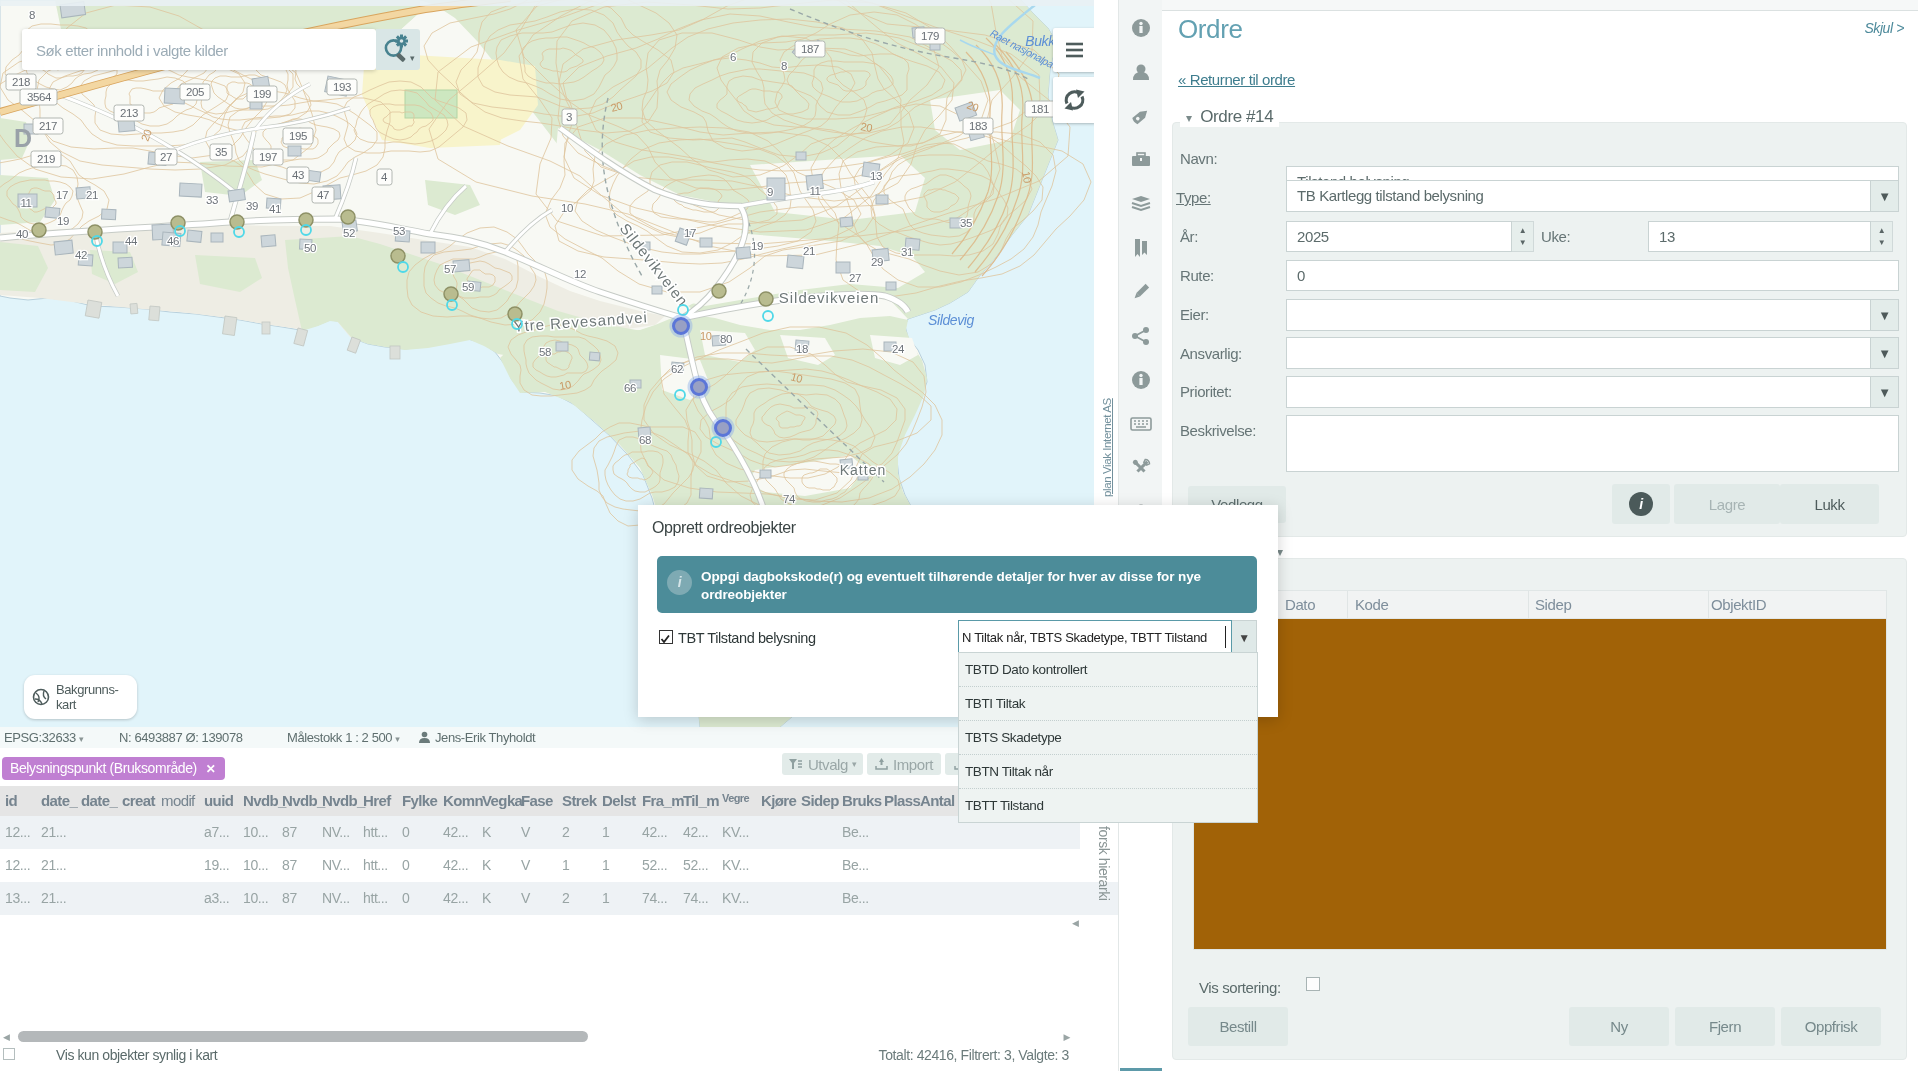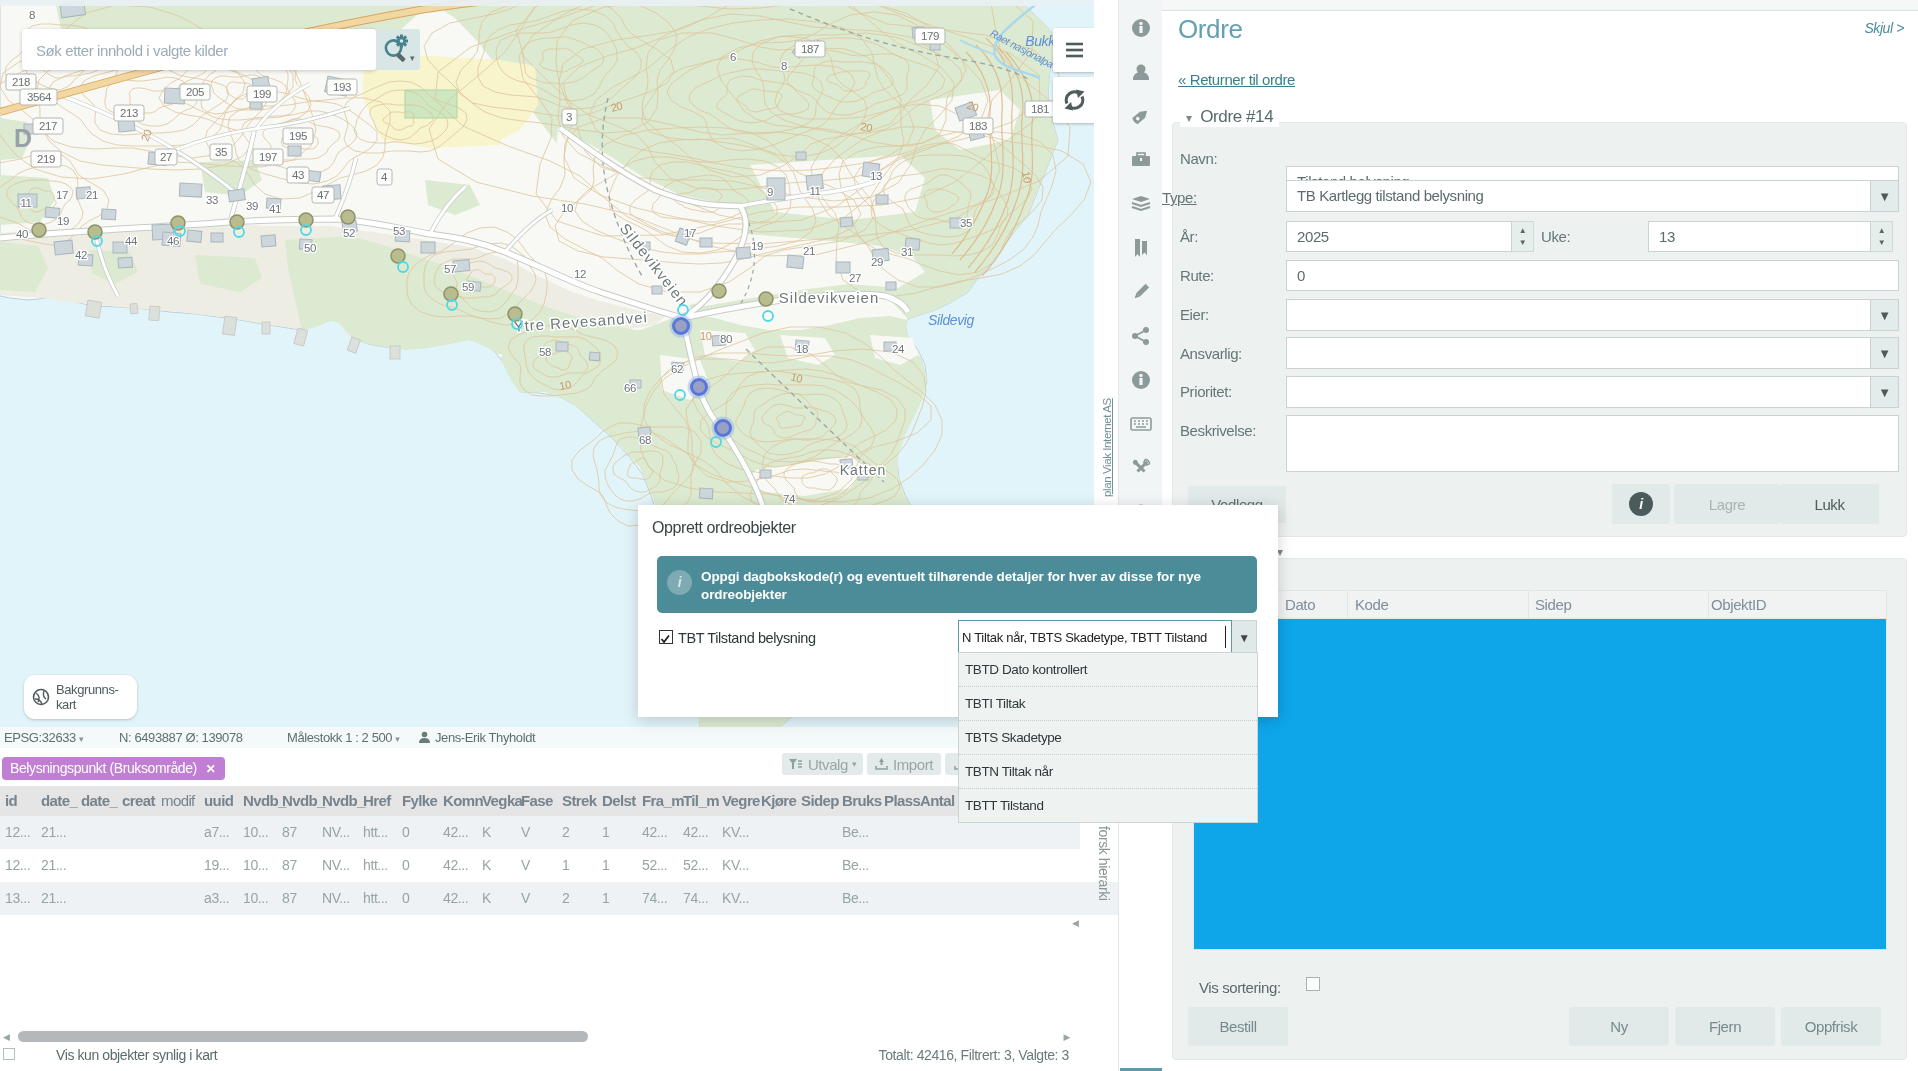--- a/index.html
+++ b/index.html
@@ -517,21 +517,21 @@
       <span style="position:absolute;left:322px;top:6px;font-weight:bold;color:#76848f;font-size:15px;letter-spacing:-0.6px;">Nvdb_</span>
       <span style="position:absolute;left:363px;top:6px;font-weight:bold;color:#76848f;font-size:15px;letter-spacing:-0.6px;">Href</span>
       <span style="position:absolute;left:402px;top:6px;font-weight:bold;color:#76848f;font-size:15px;letter-spacing:-0.6px;">Fylke</span>
       <span style="position:absolute;left:443px;top:6px;font-weight:bold;color:#76848f;font-size:15px;letter-spacing:-0.6px;">Komn</span>
       <span style="position:absolute;left:482px;top:6px;font-weight:bold;color:#76848f;font-size:15px;letter-spacing:-0.6px;">Vegka</span>
       <span style="position:absolute;left:521px;top:6px;font-weight:bold;color:#76848f;font-size:15px;letter-spacing:-0.6px;">Fase</span>
       <span style="position:absolute;left:562px;top:6px;font-weight:bold;color:#76848f;font-size:15px;letter-spacing:-0.6px;">Strek</span>
       <span style="position:absolute;left:602px;top:6px;font-weight:bold;color:#76848f;font-size:15px;letter-spacing:-0.6px;">Delst</span>
       <span style="position:absolute;left:642px;top:6px;font-weight:bold;color:#76848f;font-size:15px;letter-spacing:-0.6px;">Fra_m</span>
       <span style="position:absolute;left:683px;top:6px;font-weight:bold;color:#76848f;font-size:15px;letter-spacing:-0.6px;">Til_m</span>
-      <span style="position:absolute;left:722px;top:6px;font-weight:bold;color:#76848f;font-size:15px;letter-spacing:-0.6px;">Vegre</span>
+      <span style="position:absolute;left:722px;top:6px;font-weight:bold;color:#76848f;font-size:11px;letter-spacing:-0.6px;">Vegre</span>
       <span style="position:absolute;left:761px;top:6px;font-weight:bold;color:#76848f;font-size:15px;letter-spacing:-0.6px;">Kjøre</span>
       <span style="position:absolute;left:801px;top:6px;font-weight:bold;color:#76848f;font-size:15px;letter-spacing:-0.6px;">Sidep</span>
       <span style="position:absolute;left:842px;top:6px;font-weight:bold;color:#76848f;font-size:15px;letter-spacing:-0.6px;">Bruks</span>
       <span style="position:absolute;left:884px;top:6px;font-weight:bold;color:#76848f;font-size:15px;letter-spacing:-0.6px;">Plass</span>
       <span style="position:absolute;left:920px;top:6px;font-weight:bold;color:#76848f;font-size:15px;letter-spacing:-0.6px;">Antal</span>
       </div>
       <div style="position:absolute;left:0;top:30px;width:1080px;height:33px;background:#eef2f5;">
       <span style="position:absolute;left:5px;top:8px;">12...</span>
       <span style="position:absolute;left:41px;top:8px;">21...</span>
       <span style="position:absolute;left:204px;top:8px;">a7...</span>
@@ -676,21 +676,21 @@
     <div class="abs" style="left:0;top:0;width:756px;height:11px;background:#f6f8f8;border-bottom:1px solid #dbe1e1;"></div>
     <div class="abs" style="left:16px;top:14px;font-size:26px;color:#63a1b2;">Ordre</div>
     <div class="abs" style="right:14px;top:20px;font-size:14px;font-style:italic;color:#4d8a9b;">Skjul &gt;</div>
     <div class="abs" style="left:16px;top:71px;font-size:15px;color:#3e7d8e;text-decoration:underline;">« Returner til ordre</div>
 
     <div class="abs" style="left:10px;top:122px;width:735px;height:415px;background:#edf2f1;border:1px solid #e3e9e8;border-radius:4px;"></div>
     <div class="abs" style="left:18px;top:107px;padding:0 6px;background:#fff;color:#5a6a6a;font-size:17px;">
       <span style="color:#7b8b8b;font-size:12px;">▾</span>&nbsp; Ordre #14</div>
     <div class="abs lbl" style="left:18px;top:150px;">Navn:</div>
     <div class="abs inp" style="left:124px;top:142px;width:613px;height:31px;margin-top:24px;"><span>Tilstand belysning</span></div>
-    <div class="abs lbl" style="left:0;top:189px;text-decoration:underline;">Type:</div>
+    <div class="abs lbl" style="left:14px;top:189px;text-decoration:underline;">Type:</div>
     <div class="abs inp" style="left:124px;top:180px;width:585px;height:32px;"><span>TB Kartlegg tilstand belysning</span></div>
     <div class="abs dbtn" style="left:709px;top:180px;width:28px;height:32px;">▼</div>
     <div class="abs lbl" style="left:18px;top:228px;">År:</div>
     <div class="abs inp" style="left:124px;top:221px;width:226px;height:31px;"><span>2025</span></div>
     <div class="abs spin" style="left:350px;top:221px;">
         <span>▲</span>
         <span>▼</span>
       </div>
     <div class="abs lbl" style="left:379px;top:228px;">Uke:</div>
     <div class="abs inp" style="left:486px;top:221px;width:223px;height:31px;"><span>13</span></div>
@@ -713,21 +713,21 @@
     <div class="abs inp" style="left:124px;top:415px;width:613px;height:57px;"></div>
     <div class="abs btn" style="left:26px;top:486px;width:98px;height:37px;color:#5f7070;">Vedlegg</div>
     <div class="abs btn" style="left:450px;top:484px;width:58px;height:40px;">
         <span class="icirc">i</span>
       </div>
     <div class="abs btn" style="left:512px;top:484px;width:106px;height:40px;color:#a7b4b4;">Lagre</div>
     <div class="abs btn" style="left:618px;top:484px;width:99px;height:40px;color:#4d5b5b;">Lukk</div>
 
     <div class="abs" style="left:10px;top:558px;width:735px;height:502px;background:#edf2f1;border:1px solid #e3e9e8;border-radius:4px;"></div>
     <div class="abs" style="left:115px;top:545px;color:#7b8b8b;font-size:12px;">▾</div>
-    <div class="abs" style="left:31px;top:590px;width:694px;height:360px;background:#0ea5e9;border:1px solid #e0e6e6;text-align:center;">
+    <div class="abs" style="left:31px;top:590px;width:694px;height:360px;background:#a16207;border:1px solid #e0e6e6;text-align:center;">
       <div style="height:28px;background:#f1f3f3;border-bottom:1px solid #e2e7e7;position:relative;color:#7e8e9b;font-size:15px;">
         <span class="abs" style="left:0;top:0;width:81px;height:28px;border-right:1px solid #e0e5e5;"></span>
         <span class="abs" style="left:91px;top:5px;">Dato</span>
           <span class="abs" style="left:81px;top:0;width:73px;height:28px;border-right:1px solid #e0e5e5;"></span>
         <span class="abs" style="left:161px;top:5px;">Kode</span>
           <span class="abs" style="left:154px;top:0;width:181px;height:28px;border-right:1px solid #e0e5e5;"></span>
         <span class="abs" style="left:341px;top:5px;">Sidep</span>
           <span class="abs" style="left:335px;top:0;width:180px;height:28px;border-right:1px solid #e0e5e5;"></span>
         <span class="abs" style="left:517px;top:5px;">ObjektID</span>
       </div>

